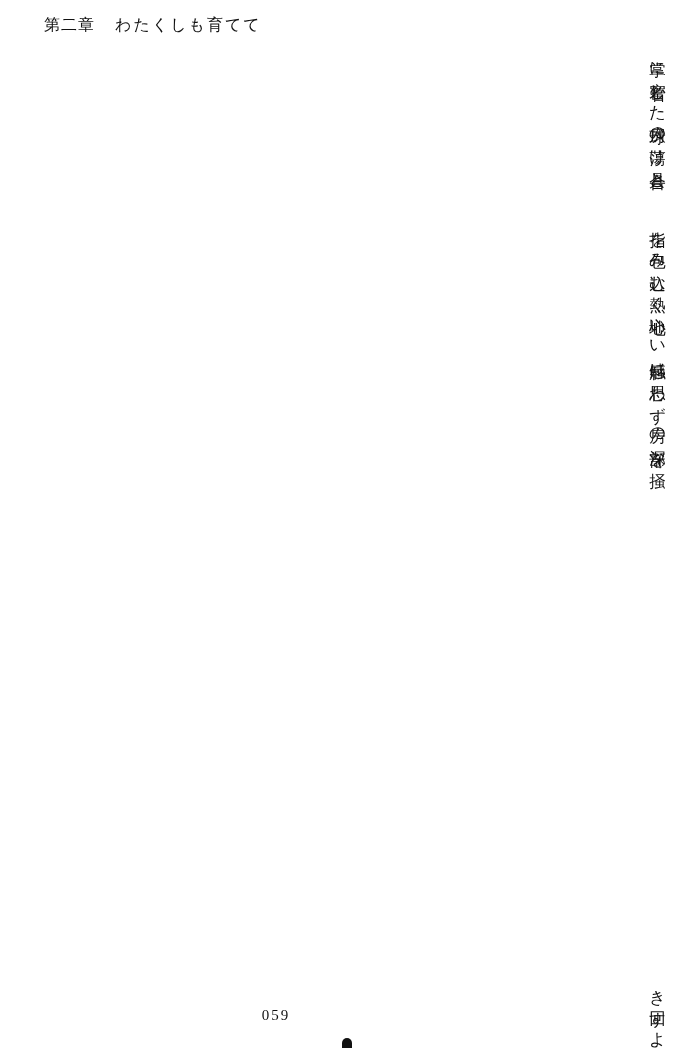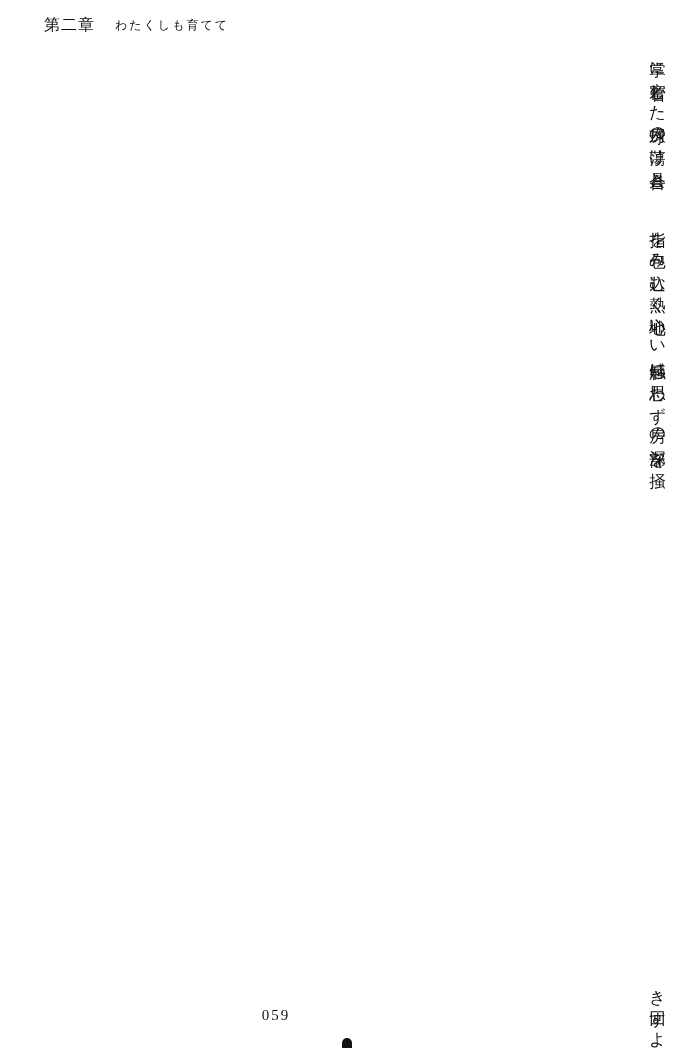--- a/index.html
+++ b/index.html
@@ -33,21 +33,21 @@
     padding-left: 44px;
     box-sizing: border-box;
   }
   .chapter-no {
     font-size: 16px;
     letter-spacing: 1px;
     color: #111;
     white-space: nowrap;
   }
   .chapter-title {
-    font-size: 12px;
+    font-size: 16px;
     letter-spacing: 2px;
     color: #111;
     margin-left: 20px;
     white-space: nowrap;
   }
   
   .body-area {
     position: absolute;
     top: 48px;
     left: 24px;

